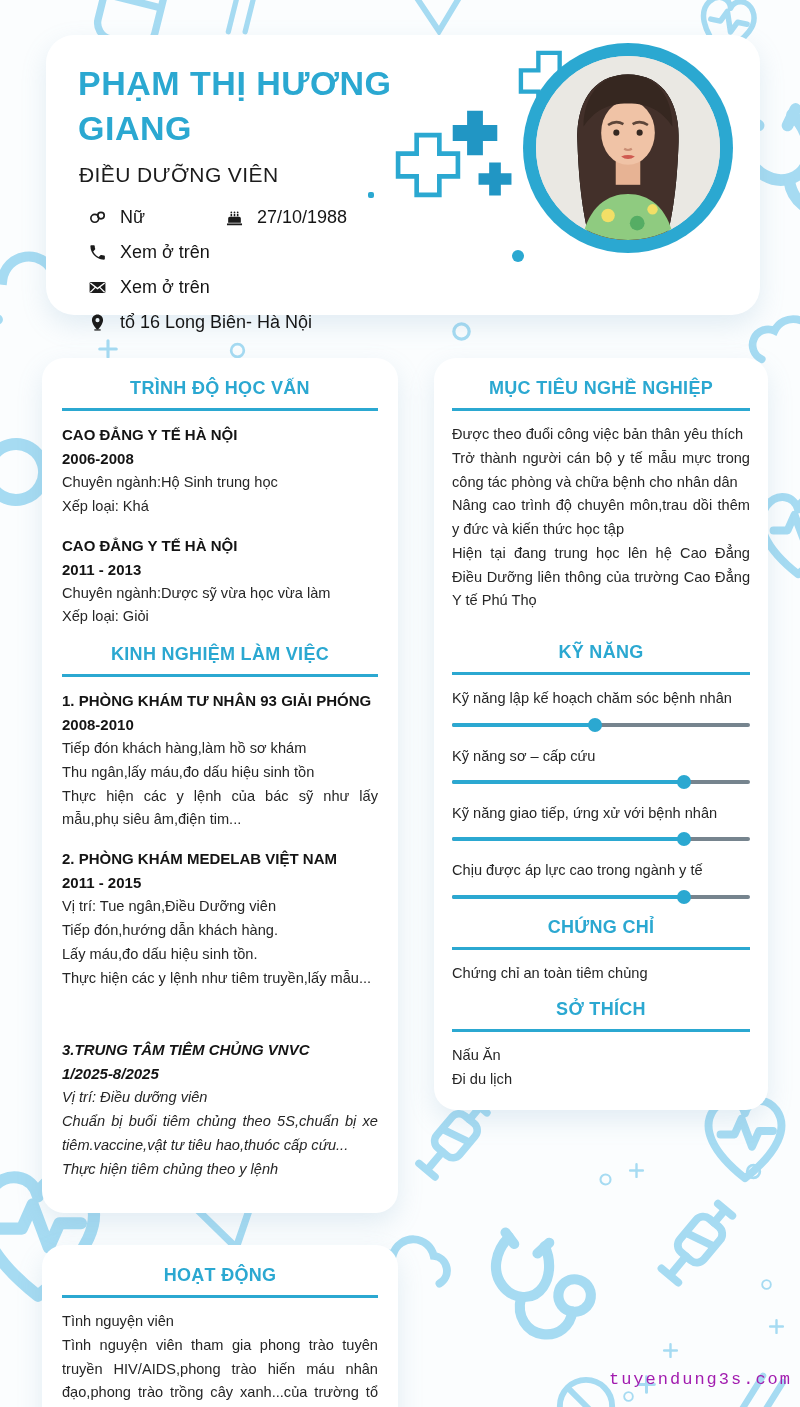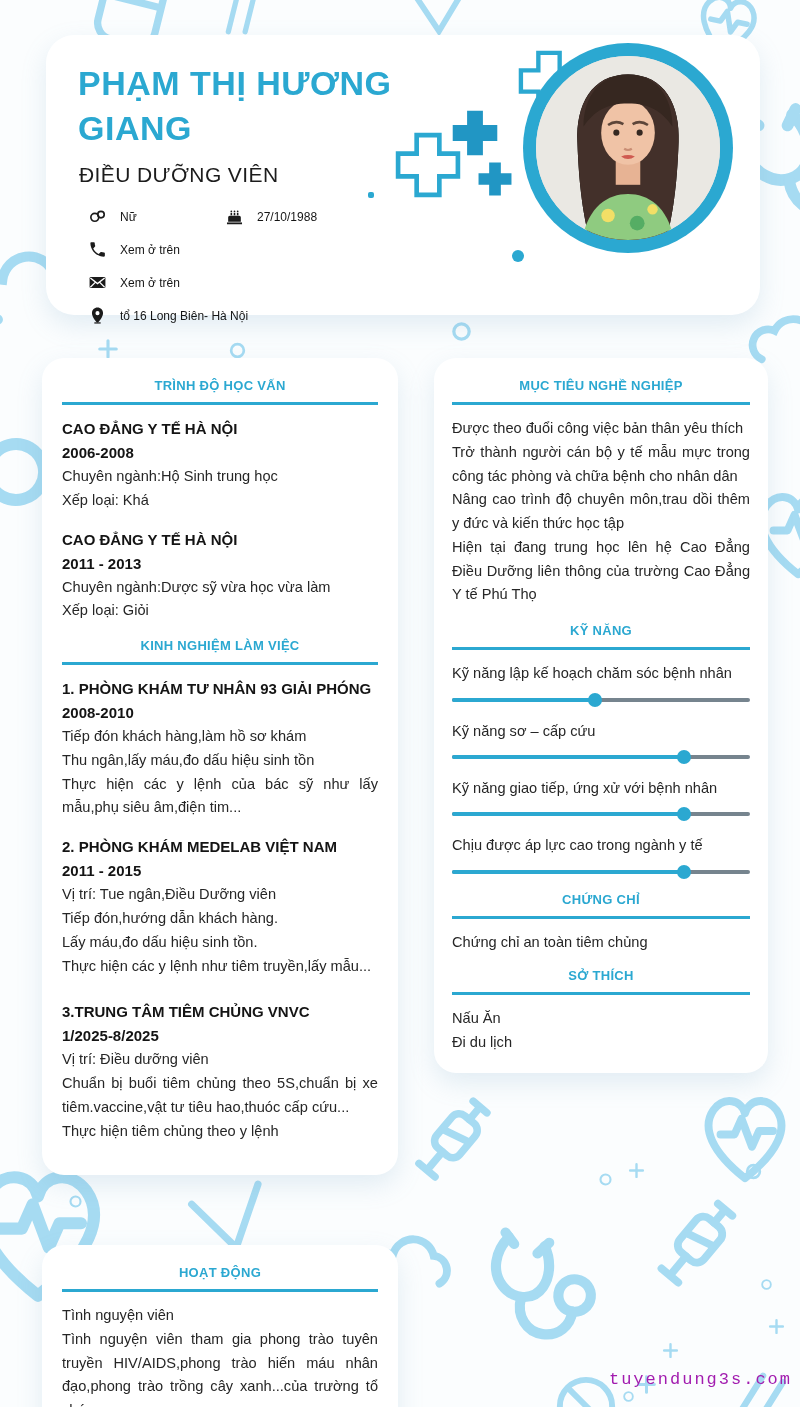--- a/index.html
+++ b/index.html
@@ -22,42 +22,42 @@
   .card-left-1{left:42px;top:358px;width:356px;padding:14px 20px 16px;}
   .card-left-2{left:42px;top:1245px;width:356px;padding:14px 20px 18px;}
   .card-right{left:434px;top:358px;width:334px;padding:14px 18px 18px;}
   
   .name{
     margin:26px 0 0 32px;width:400px;
     font-size:34px;font-weight:bold;line-height:1.33;letter-spacing:.5px;
     color:var(--accent);
   }
   .role{margin:12px 16px 0 33px;font-size:21px;font-weight:500;color:#1c1c1c;letter-spacing:.4px;}
-  .info{margin:20px 0 0 42px;font-size:12px;color:#151515;}
+  .info{margin:20px 0 0 42px;font-size:18px;color:#151515;}
   .info-row{display:flex;align-items:center;margin-bottom:14px;}
   .info-cell{display:flex;align-items:center;}
   .info-cell.first{width:137px;}
   .info-ic{width:19px;height:19px;margin-right:13px;flex:0 0 auto;}
   .photo-ring{
     position:absolute;left:477px;top:8px;width:210px;height:210px;border-radius:50%;
     background:#2ba8d1;z-index:3;display:flex;align-items:center;justify-content:center;
   }
   .photo{width:184px;height:184px;border-radius:50%;overflow:hidden;background:#e9e7e2;}
   .deco{position:absolute;z-index:2;}
   .deco-dot{position:absolute;background:#2ba8d1;border-radius:50%;z-index:2;}
   
   .sec-title{
-    text-align:center;font-size:13px;font-weight:bold;color:var(--accent);
+    text-align:center;font-size:18px;font-weight:bold;color:var(--accent);
     letter-spacing:.3px;margin:6px 0 0;
   }
   .sec-rule{height:3px;background:var(--accent);border:0;margin:9px 0 12px;}
   .b-line{font-size:15px;font-weight:bold;color:#141414;line-height:1.6;}
   .t-line{font-size:14.6px;color:#262626;line-height:1.63;text-align:justify;}
   .item{margin-bottom:15px;}
-  .item.mt{margin-top:22px;}
+  .item.mt{margin-top:48px;font-style:italic;}
   
   .skill{margin-bottom:10px;}
   .skill-label{font-size:14.6px;color:#262626;line-height:1.6;text-align:justify;margin-bottom:7px;}
   .slider{position:relative;height:14px;margin-bottom:13px;}
   .slider-track{position:absolute;left:0;right:0;top:5px;height:4px;background:#76848e;border-radius:2px;}
   .slider-fill{position:absolute;left:0;top:5px;height:4px;background:var(--accent);border-radius:2px;}
   .knob{position:absolute;right:-7px;top:-5px;width:14px;height:14px;border-radius:50%;background:var(--accent);}
   
   .watermark{
     position:absolute;right:8px;bottom:18px;z-index:5;
@@ -430,21 +430,21 @@
 </div>
 
 <div class="card card-right">
   <div class="sec-title">MỤC TIÊU NGHỀ NGHIỆP</div>
   <div class="sec-rule"></div>
   <div class="t-line">Được theo đuổi công việc bản thân yêu thích</div>
   <div class="t-line">Trở thành người cán bộ y tế mẫu mực trong công tác phòng và chữa bệnh cho nhân dân</div>
   <div class="t-line">Nâng cao trình độ chuyên môn,trau dồi thêm y đức và kiến thức học tập</div>
   <div class="t-line">Hiện tại đang trung học lên hệ Cao Đẳng Điều Dưỡng liên thông của trường Cao Đẳng Y tế Phú Thọ</div>
 
-  <div class="sec-title" style="margin-top:16px">KỸ NĂNG</div>
+  <div class="sec-title" style="margin-top:29px">KỸ NĂNG</div>
   <div class="sec-rule"></div>
 
   <div class="skill">
     <div class="skill-label">Kỹ năng lập kế hoạch chăm sóc bệnh nhân</div>
     <div class="slider">
       <div class="slider-track"></div>
       <div class="slider-fill" style="width: 48%;">
           <div class="knob"></div>
         </div>
     </div>

